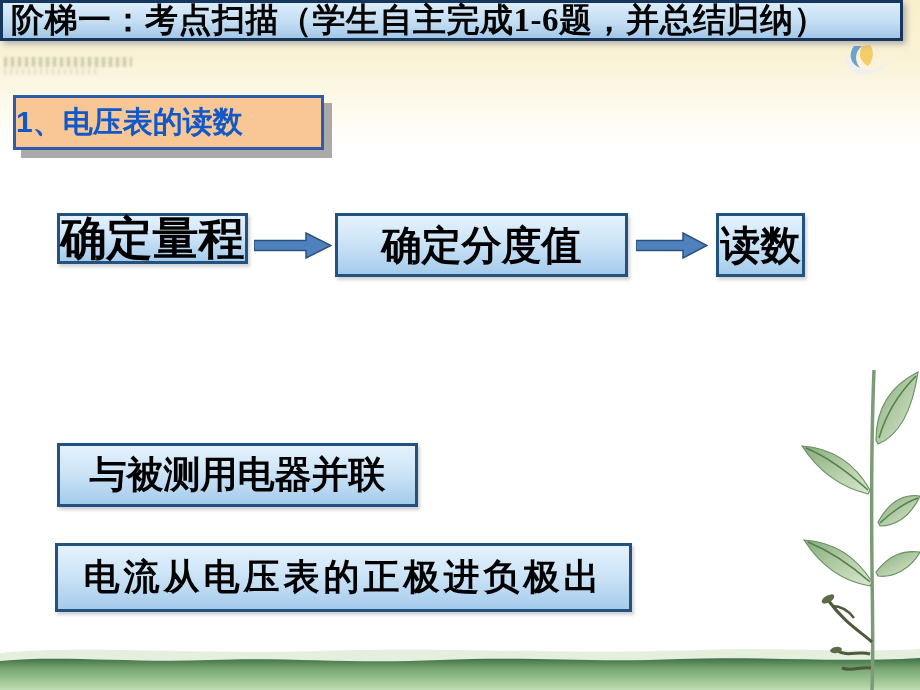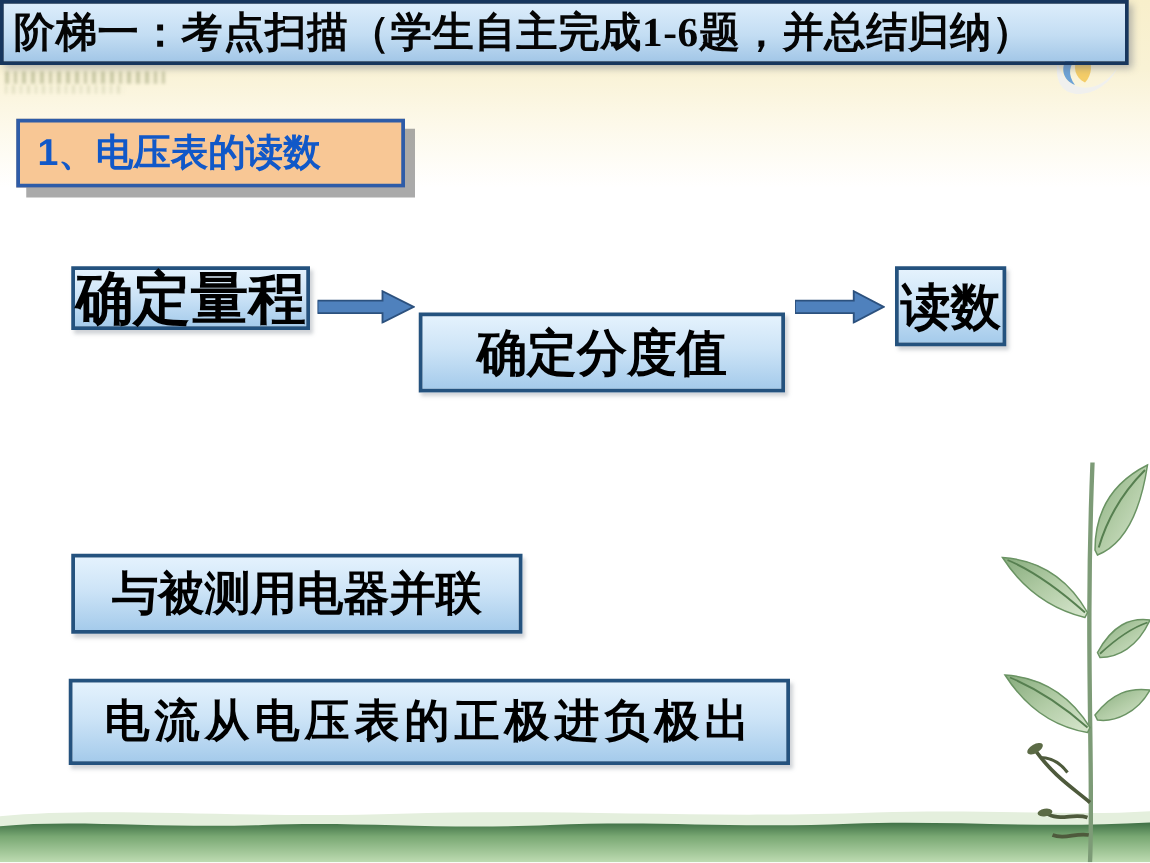--- a/index.html
+++ b/index.html
@@ -5,21 +5,21 @@
   html,body{margin:0;padding:0;}
   .slide{
     position:relative;
     width:920px;height:690px;
     overflow:hidden;
     background:linear-gradient(180deg,#f8efcb 0px,#f9f2d5 55px,#fdf9ea 100px,#ffffff 150px,#ffffff 100%);
     font-family:"Liberation Sans",sans-serif;
   }
   
   .banner{
-    position:absolute;left:0;top:0;width:903px;height:52px;
+    position:absolute;left:0;top:0;width:903px;height:41px;
     box-sizing:border-box;
     border:3px solid #17365d;
     background:linear-gradient(180deg,#dcedfb 0%,#c3ddf3 55%,#a3c7e7 100%);
     display:flex;align-items:center;
     padding-left:8px;
     box-shadow:3px 3px 6px rgba(90,100,120,0.45);
     z-index:6;
   }
   .banner-text{
     font-family:"Liberation Serif",serif;
@@ -38,39 +38,39 @@
     filter:blur(1.2px);opacity:0.5;z-index:2;
   }
   .logo{position:absolute;left:842px;top:44px;width:54px;height:42px;z-index:1;opacity:0.8;}
   
   .heading-box{
     position:absolute;box-sizing:border-box;
     background:#f8c795;
     border:3px solid #2e5ca8;
     box-shadow:8px 8px 0 rgba(125,125,125,0.65);
     display:flex;align-items:center;
-    padding-left:14px;
+    padding-left:0;
     color:#1158c8;font-weight:700;font-size:30px;
     font-family:"Liberation Sans",sans-serif;
     white-space:nowrap;z-index:4;
   }
   #heading1{left:13px;top:95px;width:311px;height:55px;}
   #heading2{left:17px;top:369px;width:305px;height:58px;}
   
   .blue-box{
     position:absolute;box-sizing:border-box;
     background:linear-gradient(180deg,#e4f2fd 0%,#cde4f7 45%,#a5cbeb 100%);
     border:3px solid #24527e;
     display:flex;align-items:center;justify-content:center;
     color:#000;font-family:"Liberation Serif",serif;font-weight:700;
     white-space:nowrap;z-index:4;
     box-shadow:2px 3px 3px rgba(120,130,140,0.35);
   }
   #step-range{left:57px;top:213px;width:191px;height:51px;font-size:46px;}
-  #step-division{left:335px;top:213px;width:293px;height:64px;font-size:40px;margin-top:37px;}
+  #step-division{left:335px;top:213px;width:293px;height:64px;font-size:40px;}
   #step-reading{left:716px;top:213px;width:89px;height:64px;font-size:40px;}
   #rule1{left:57px;top:443px;width:361px;height:64px;font-size:37px;}
   #rule2{left:55px;top:543px;width:577px;height:69px;font-size:36px;letter-spacing:4px;}
   
   .flow-arrow{position:absolute;z-index:4;}
   #arrow1{left:254px;top:232px;}
   #arrow2{left:636px;top:232px;}
   
   .plant{position:absolute;left:758px;top:350px;z-index:1;}
   .ground{position:absolute;left:0;bottom:0;width:920px;height:45px;z-index:0;}

